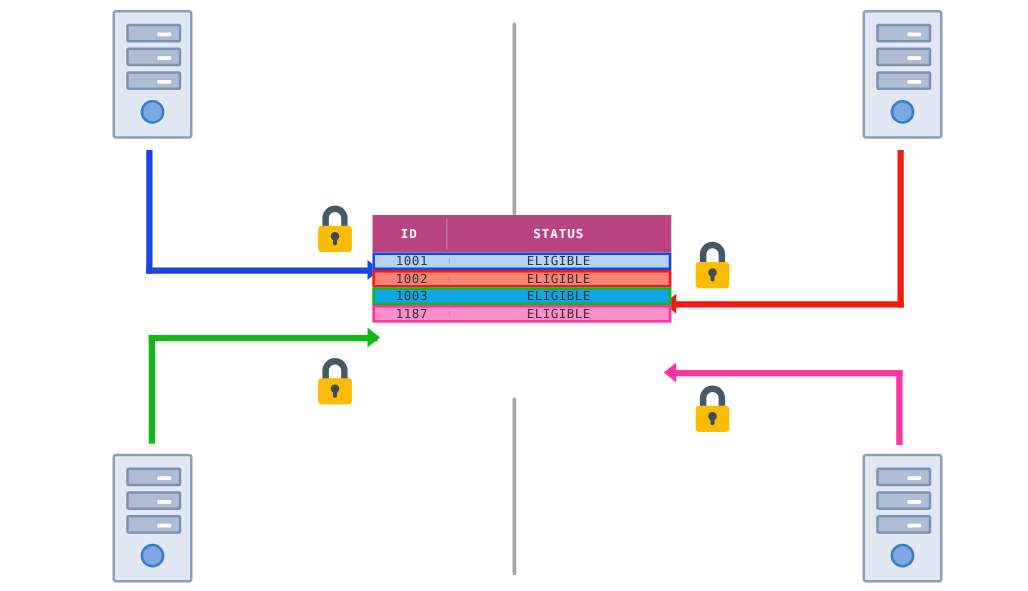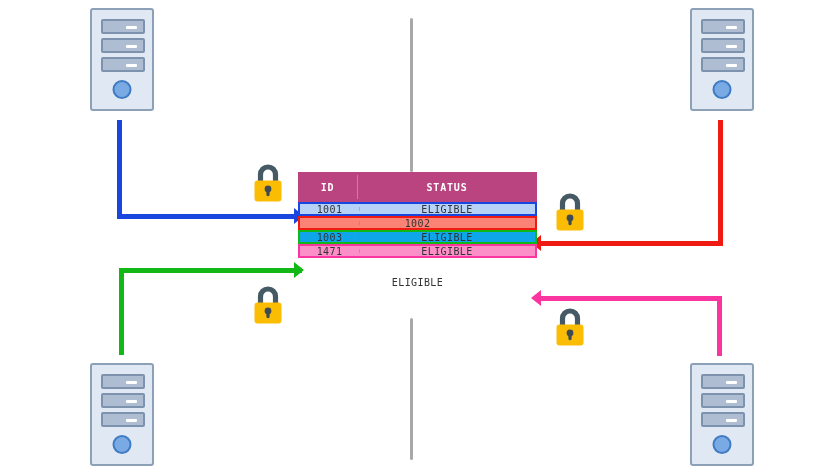--- a/index.html
+++ b/index.html
@@ -119,21 +119,21 @@
   .thead .cell-status {
     color: #ffffff;
     font-weight: bold;
     font-size: 10px;
     letter-spacing: .8px;
   }
   .thead .colsep { background: rgba(255,255,255,.30); }
 
   .trow.data { height: 14px; border: 2px solid transparent; }
   .trow.r1 { background: #b6d2f7; border-color: #1a46e0; }
-  .trow.r2 { background: #fa8376; border-color: #ef1b12; flex-direction: column; }
+  .trow.r2 { background: #fa8376; border-color: #ef1b12; }
   .trow.r3 { background: #0ea5e9; border-color: #12b815; }
   .trow.r4 { background: #fc8fc7; border-color: #fa35a0; }
 
   
   .seg {
     position: absolute;
   }
 
   
   .arrow {
@@ -240,21 +240,21 @@
     </div>
 
     <div class="trow data r3">
       <div class="colsep"></div>
       <div class="cell-id">1003</div>
       <div class="cell-status">ELIGIBLE</div>
     </div>
 
     <div class="trow data r4">
       <div class="colsep"></div>
-      <div class="cell-id">1471</div>
+      <div class="cell-id">1187</div>
       <div class="cell-status">ELIGIBLE</div>
     </div>
 
   </div>
 
   <div class="lock" style="left:251px; top:162px;">
     <svg viewBox="0 0 34 42" width="34" height="42" aria-hidden="true">
       <path d="M9.5 19 V12.5 a7.5 7.5 0 0 1 15 0 V19" fill="none" stroke="#455a64" stroke-width="5.2" stroke-linecap="round"></path>
       <rect x="3.5" y="18.5" width="27" height="21" rx="3" fill="#fbbc04"></rect>
       <circle cx="17" cy="27" r="3.4" fill="#3f4b52"></circle>

